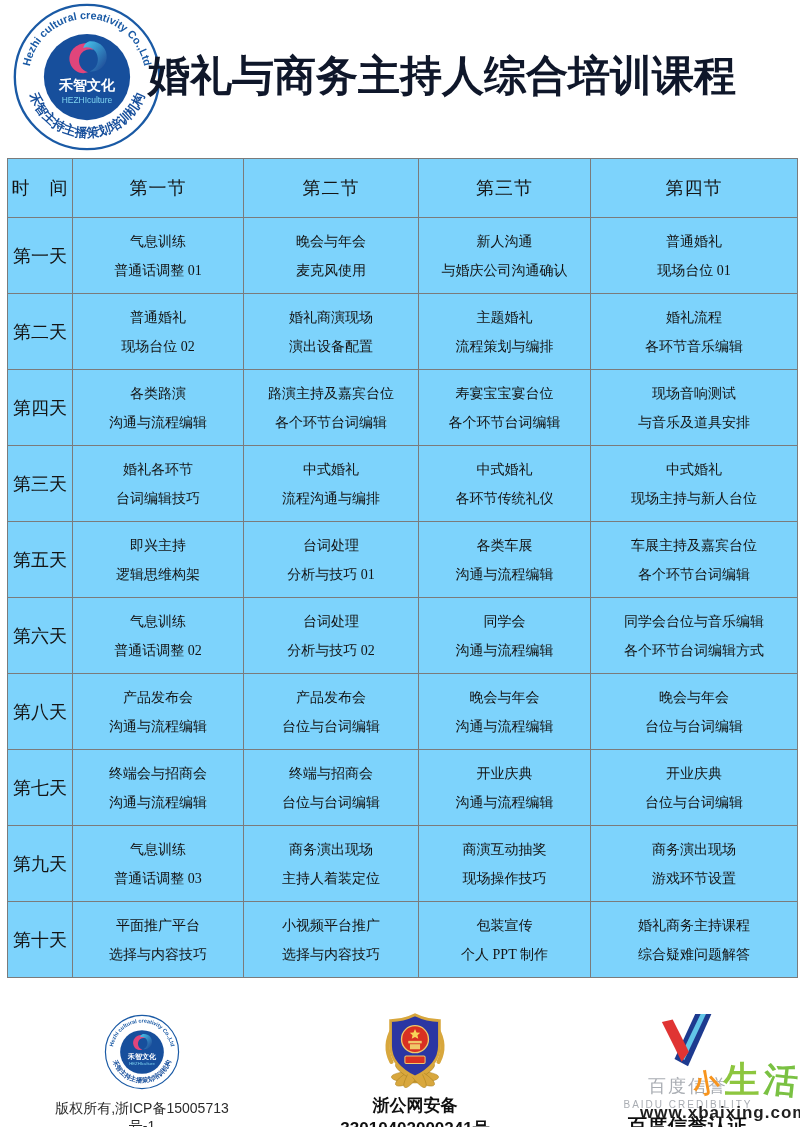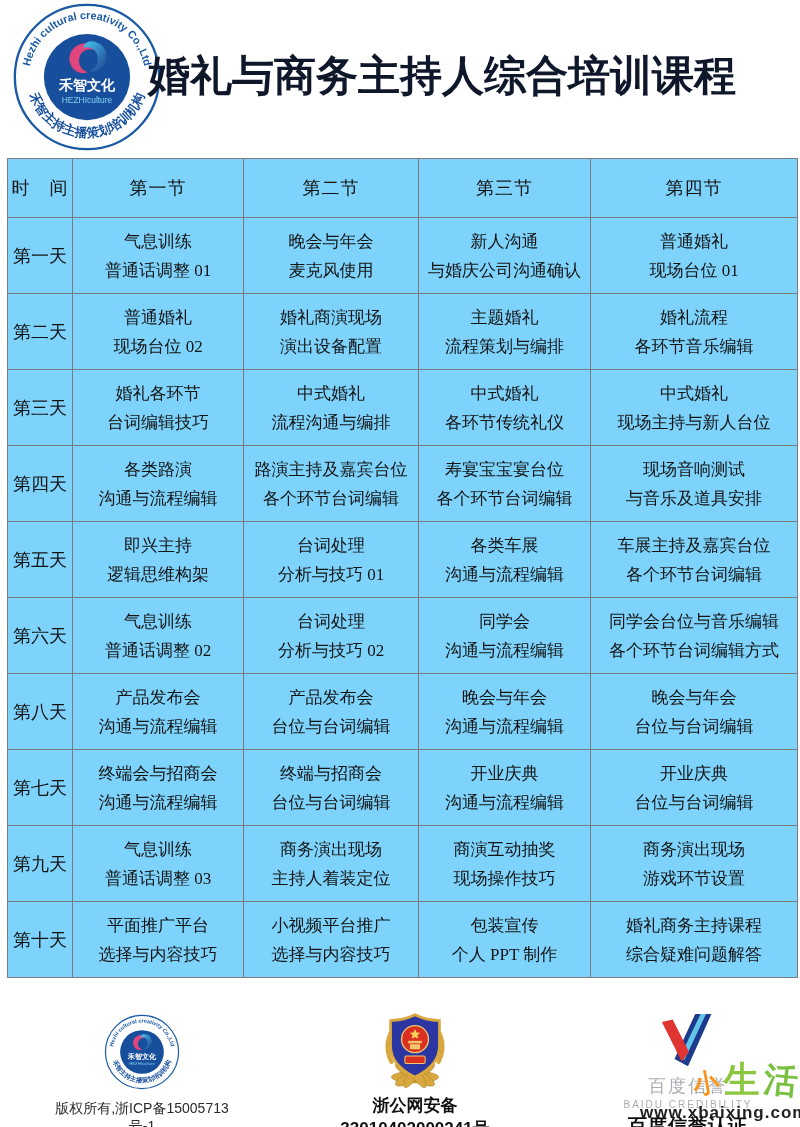--- a/index.html
+++ b/index.html
@@ -12,21 +12,21 @@
               font-size:42px;font-weight:bold;line-height:66px;color:#0f172a;
               font-family:Liberation Mono, monospace;white-space:nowrap;}
 
   
   table.course{position:absolute;left:7px;top:158px;width:790px;border-collapse:collapse;
                table-layout:fixed;text-align:center;color:#141414;background:#7dd3fc;}
   table.course th,table.course td{border:1px solid #7b7b7b;padding:0;vertical-align:middle;}
   table.course thead th{height:58px;font-size:18px;font-weight:normal;letter-spacing:1px;}
   table.course tbody tr{height:76px;}
   table.course tbody th{font-size:18px;font-weight:normal;}
-  table.course td{font-size:17px;}
+  table.course td{font-size:14px;}
   table.course td .line{line-height:29px;}
   col.c0{width:65px;} col.c1{width:171px;} col.c2{width:175px;} col.c3{width:172px;} col.c4{width:207px;}
 
   
   .f-col{position:absolute;text-align:center;font-family:"Liberation Sans", sans-serif;}
   .f-left{left:52px;top:1014px;width:180px;}
   .f-center{left:310px;top:1008px;width:210px;}
   .f-right{left:593px;top:1014px;width:190px;}
   .f-left .caption{margin-top:6px;font-size:14px;color:#2b2b2b;}
   .f-center .caption{margin-top:2px;font-size:17px;font-weight:bold;color:#101010;}
@@ -125,55 +125,55 @@
           <td>
             <div class="line">主题婚礼</div>
             <div class="line">流程策划与编排</div>
           </td>
           <td>
             <div class="line">婚礼流程</div>
             <div class="line">各环节音乐编辑</div>
           </td>
         </tr>
         <tr>
+          <th>第四天</th>
+          <td>
+            <div class="line">各类路演</div>
+            <div class="line">沟通与流程编辑</div>
+          </td>
+          <td>
+            <div class="line">路演主持及嘉宾台位</div>
+            <div class="line">各个环节台词编辑</div>
+          </td>
+          <td>
+            <div class="line">寿宴宝宝宴台位</div>
+            <div class="line">各个环节台词编辑</div>
+          </td>
+          <td>
+            <div class="line">现场音响测试</div>
+            <div class="line">与音乐及道具安排</div>
+          </td>
+        </tr>
+        <tr>
           <th>第三天</th>
           <td>
             <div class="line">婚礼各环节</div>
             <div class="line">台词编辑技巧</div>
           </td>
           <td>
             <div class="line">中式婚礼</div>
             <div class="line">流程沟通与编排</div>
           </td>
           <td>
             <div class="line">中式婚礼</div>
             <div class="line">各环节传统礼仪</div>
           </td>
           <td>
             <div class="line">中式婚礼</div>
             <div class="line">现场主持与新人台位</div>
-          </td>
-        </tr>
-        <tr>
-          <th>第四天</th>
-          <td>
-            <div class="line">各类路演</div>
-            <div class="line">沟通与流程编辑</div>
-          </td>
-          <td>
-            <div class="line">路演主持及嘉宾台位</div>
-            <div class="line">各个环节台词编辑</div>
-          </td>
-          <td>
-            <div class="line">寿宴宝宝宴台位</div>
-            <div class="line">各个环节台词编辑</div>
-          </td>
-          <td>
-            <div class="line">现场音响测试</div>
-            <div class="line">与音乐及道具安排</div>
           </td>
         </tr>
         <tr>
           <th>第五天</th>
           <td>
             <div class="line">即兴主持</div>
             <div class="line">逻辑思维构架</div>
           </td>
           <td>
             <div class="line">台词处理</div>

